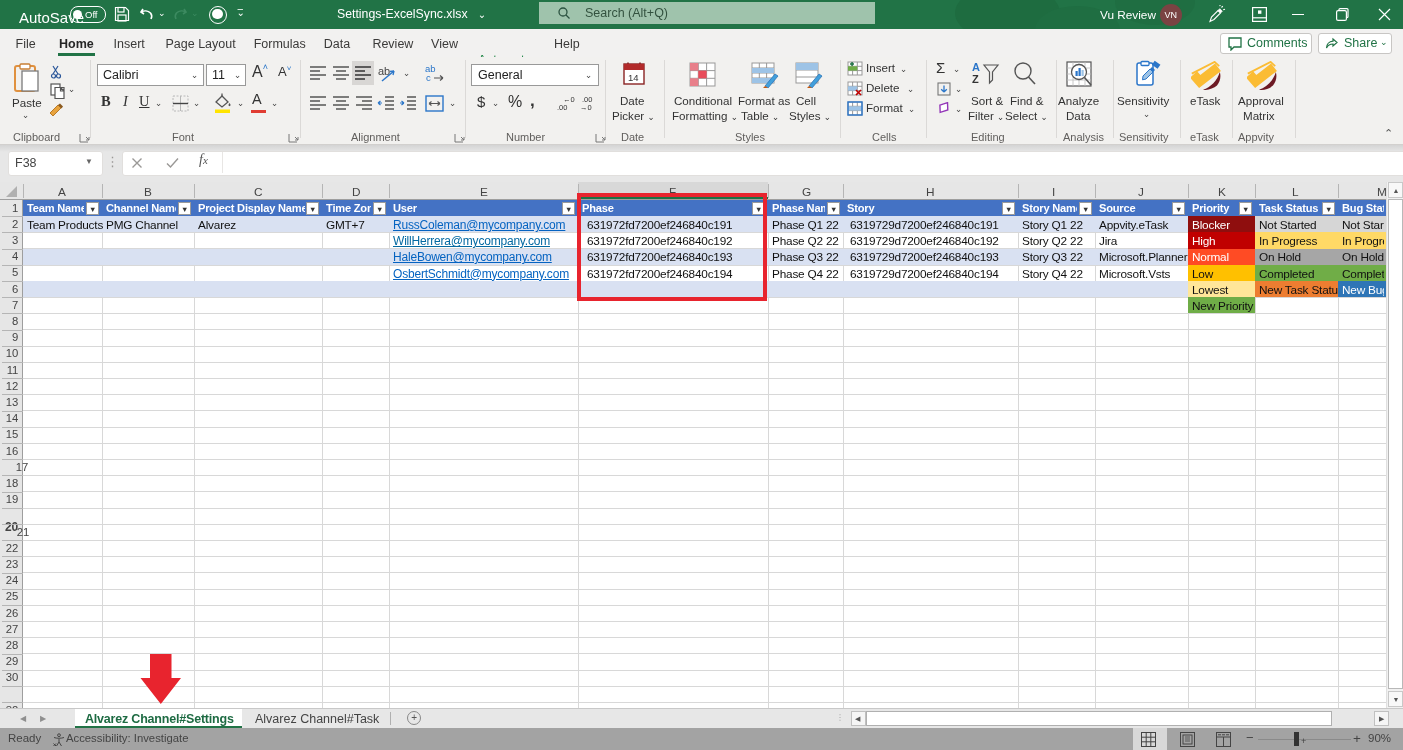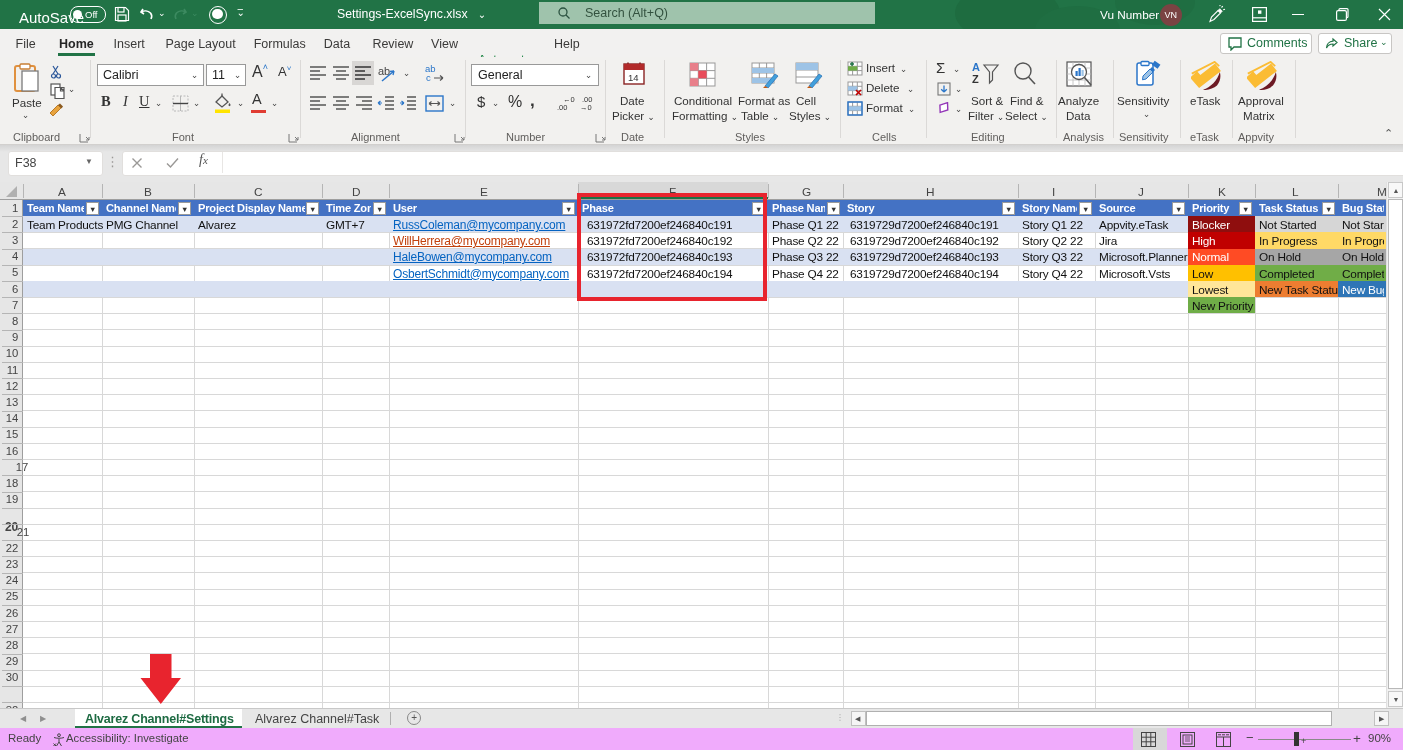--- a/index.html
+++ b/index.html
@@ -42,21 +42,21 @@
       </div>
   <div class="tx" style="left:237px;top:3px;color:#fff;font-size:11px;">−</div>
   <div class="tx" style="left:236.5px;top:7px;color:#fff;font-size:10px;">⌄</div>
   <div class="tx" style="left:337px;top:7px;color:#fff;font-size:12.3px;">Settings-ExcelSync.xlsx&nbsp;&nbsp; <span style="font-size:10px;">⌄</span></div>
   <div class="ab" style="left:539px;top:2px;width:336px;height:22px;background:#9fc3ac;"></div>
   <svg class="ab" style="left:557px;top:6px;" width="14" height="14" viewBox="0 0 14 14">
         <circle cx="6" cy="6" r="4" fill="none" stroke="#2b5240" stroke-width="1.3"></circle>
         <path d="M9 9 L12.5 12.5" stroke="#2b5240" stroke-width="1.3"></path>
       </svg>
   <div class="tx" style="left:585px;top:6px;color:#33523f;font-size:12.5px;">Search (Alt+Q)</div>
-  <div class="tx" style="left:1100px;top:8px;color:#fff;font-size:11.8px;">Vu Number</div>
+  <div class="tx" style="left:1100px;top:8px;color:#fff;font-size:11.8px;">Vu Review</div>
   <div class="ab" style="left:1160px;top:4px;width:22px;height:22px;background:#7a4343;border-radius:50%;">
         <div class="tx" style="left:4.5px;top:6px;color:#fff;font-size:9px;">VN</div>
       </div>
   <svg class="ab" style="left:1207px;top:5px;" width="19" height="19" viewBox="0 0 19 19">
         <path d="M3 16.5 L4.5 12 L11 5.5 L13.5 8 L7 14.5 Z" fill="none" stroke="#fff" stroke-width="1.1"></path>
         <path d="M11 5.5 L12.8 3.7 L15.3 6.2 L13.5 8" fill="#fff" stroke="#fff" stroke-width="0.8"></path>
         <path d="M14.5 2.5 L15.8 1.2 M16.2 4.8 L18 4.2 M13.2 1.2 L12.8 0" stroke="#fff" stroke-width="1.1"></path>
       </svg>
   <svg class="ab" style="left:1252px;top:7px;" width="15" height="15" viewBox="0 0 15 15">
         <rect x="0.6" y="0.6" width="13.8" height="13.8" fill="none" stroke="#fff" stroke-width="1.2"></rect>
@@ -616,21 +616,21 @@
 <div class="tx" style="left:1192px;top:19.8px;font-size:11.1px;color:#ffffff;font-weight:bold;">Priority</div>
 <div class="tx" style="left:1259px;top:19.8px;font-size:11.1px;color:#ffffff;font-weight:bold;">Task Status</div>
 <div class="ab" style="left:1342px;top:19.8px;width:42px;height:14px;overflow:hidden;">
         <span style="font-size:11.1px;color:#ffffff;font-weight:bold;white-space:nowrap;position:absolute;">Bug Status</span>
       </div>
 <div class="tx" style="left:27px;top:36.0px;font-size:11.8px;color:#111;">Team Products</div>
 <div class="tx" style="left:106px;top:36.0px;font-size:11.8px;color:#111;">PMG Channel</div>
 <div class="tx" style="left:198px;top:36.0px;font-size:11.8px;color:#111;">Alvarez</div>
 <div class="tx" style="left:326px;top:36.0px;font-size:11.8px;color:#111;">GMT+7</div>
 <div class="tx" style="left:393px;top:36.0px;font-size:12px;color:#0563c1;text-decoration:underline;">RussColeman@mycompany.com</div>
-<div class="tx" style="left:393px;top:52.2px;font-size:12px;color:#c2410c;text-decoration:underline;">WillHerrera@mycompany.com</div>
+<div class="tx" style="left:393px;top:52.2px;font-size:12px;color:#0369a1;text-decoration:underline;">WillHerrera@mycompany.com</div>
 <div class="tx" style="left:393px;top:68.4px;font-size:12px;color:#0563c1;text-decoration:underline;">HaleBowen@mycompany.com</div>
 <div class="tx" style="left:393px;top:84.6px;font-size:12px;color:#0563c1;text-decoration:underline;">OsbertSchmidt@mycompany.com</div>
 <div class="tx" style="left:587px;top:36.0px;font-size:11.8px;color:#111;">631972fd7200ef246840c191</div>
 <div class="tx" style="left:772px;top:36.0px;font-size:11.8px;color:#111;">Phase Q1 22</div>
 <div class="tx" style="left:850px;top:36.0px;font-size:11.8px;color:#111;">6319729d7200ef246840c191</div>
 <div class="tx" style="left:1022px;top:36.0px;font-size:11.8px;color:#111;">Story Q1 22</div>
 <div class="tx" style="left:587px;top:52.2px;font-size:11.8px;color:#111;">631972fd7200ef246840c192</div>
 <div class="tx" style="left:772px;top:52.2px;font-size:11.8px;color:#111;">Phase Q2 22</div>
 <div class="tx" style="left:850px;top:52.2px;font-size:11.8px;color:#111;">6319729d7200ef246840c192</div>
 <div class="tx" style="left:1022px;top:52.2px;font-size:11.8px;color:#111;">Story Q2 22</div>
@@ -747,21 +747,21 @@
   <div class="tx" style="left:836px;top:4px;color:#a0a0a0;font-size:8px;">⋮</div>
   <div class="ab" style="left:851px;top:2px;width:15px;height:15px;background:#f5f5f5;border:1px solid #c0c0c0;box-sizing:border-box;">
         <div class="tx" style="left:3px;top:3px;font-size:7px;color:#555;">◀</div>
       </div>
   <div class="ab" style="left:866px;top:2px;width:466px;height:15px;background:#fff;border:1px solid #b0b0b0;box-sizing:border-box;"></div>
   <div class="ab" style="left:1374px;top:2px;width:15px;height:15px;background:#f5f5f5;border:1px solid #c0c0c0;box-sizing:border-box;">
         <div class="tx" style="left:4px;top:3px;font-size:7px;color:#555;">▶</div>
       </div>
 </div>
 
-<div class="ab" style="left:0;top:728px;width:1403px;height:22px;background:#f0abfc;">
+<div class="ab" style="left:0;top:728px;width:1403px;height:22px;background:#a3a3a3;">
   <div class="tx" style="left:8px;top:4px;color:#444;font-size:11.5px;">Ready</div>
   <svg class="ab" style="left:52px;top:4.5px;" width="14" height="14" viewBox="0 0 14 14">
         <circle cx="7" cy="2.2" r="1.4" fill="none" stroke="#444" stroke-width="1"></circle>
         <path d="M2 4.5 C4.5 5.5 9.5 5.5 12 4.5 M7 6 V9 M7 9 L4.5 13 M7 9 L9.5 13" fill="none" stroke="#444" stroke-width="1"></path>
         <path d="M1.5 10.5 l2.5 2.5 m0 -2.5 l-2.5 2.5" stroke="#444" stroke-width="1"></path>
       </svg>
   <div class="tx" style="left:66px;top:4px;color:#444;font-size:11.3px;">Accessibility: Investigate</div>
   <div class="ab" style="left:1133px;top:0px;width:34px;height:22px;background:#d8d8d8;"></div>
   <svg class="ab" style="left:1141px;top:3.5px;" width="15" height="15" viewBox="0 0 15 15">
         <rect x="0.5" y="0.5" width="14" height="14" fill="none" stroke="#444" stroke-width="1"></rect>

